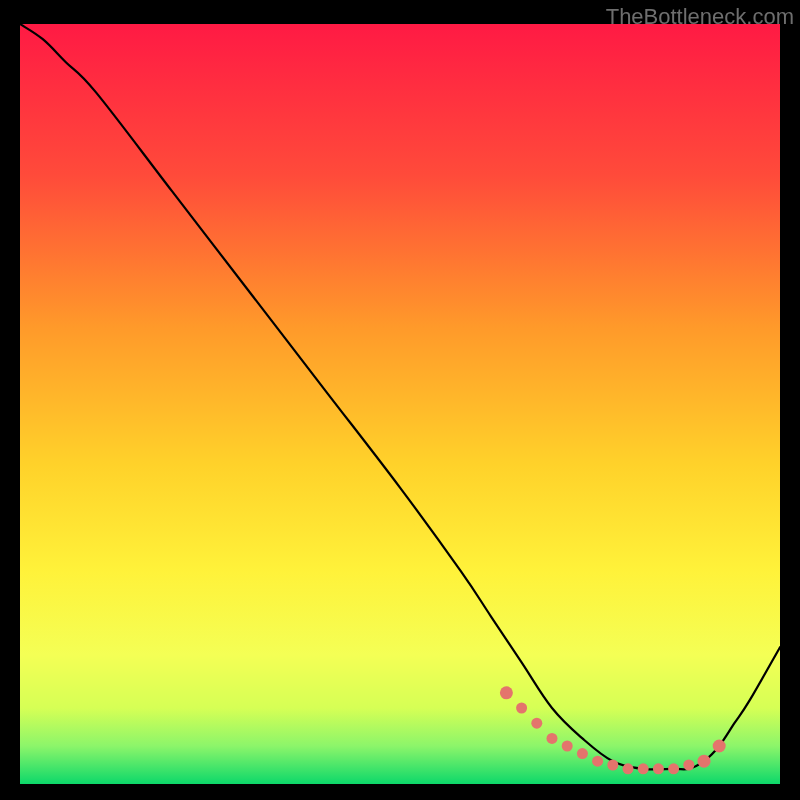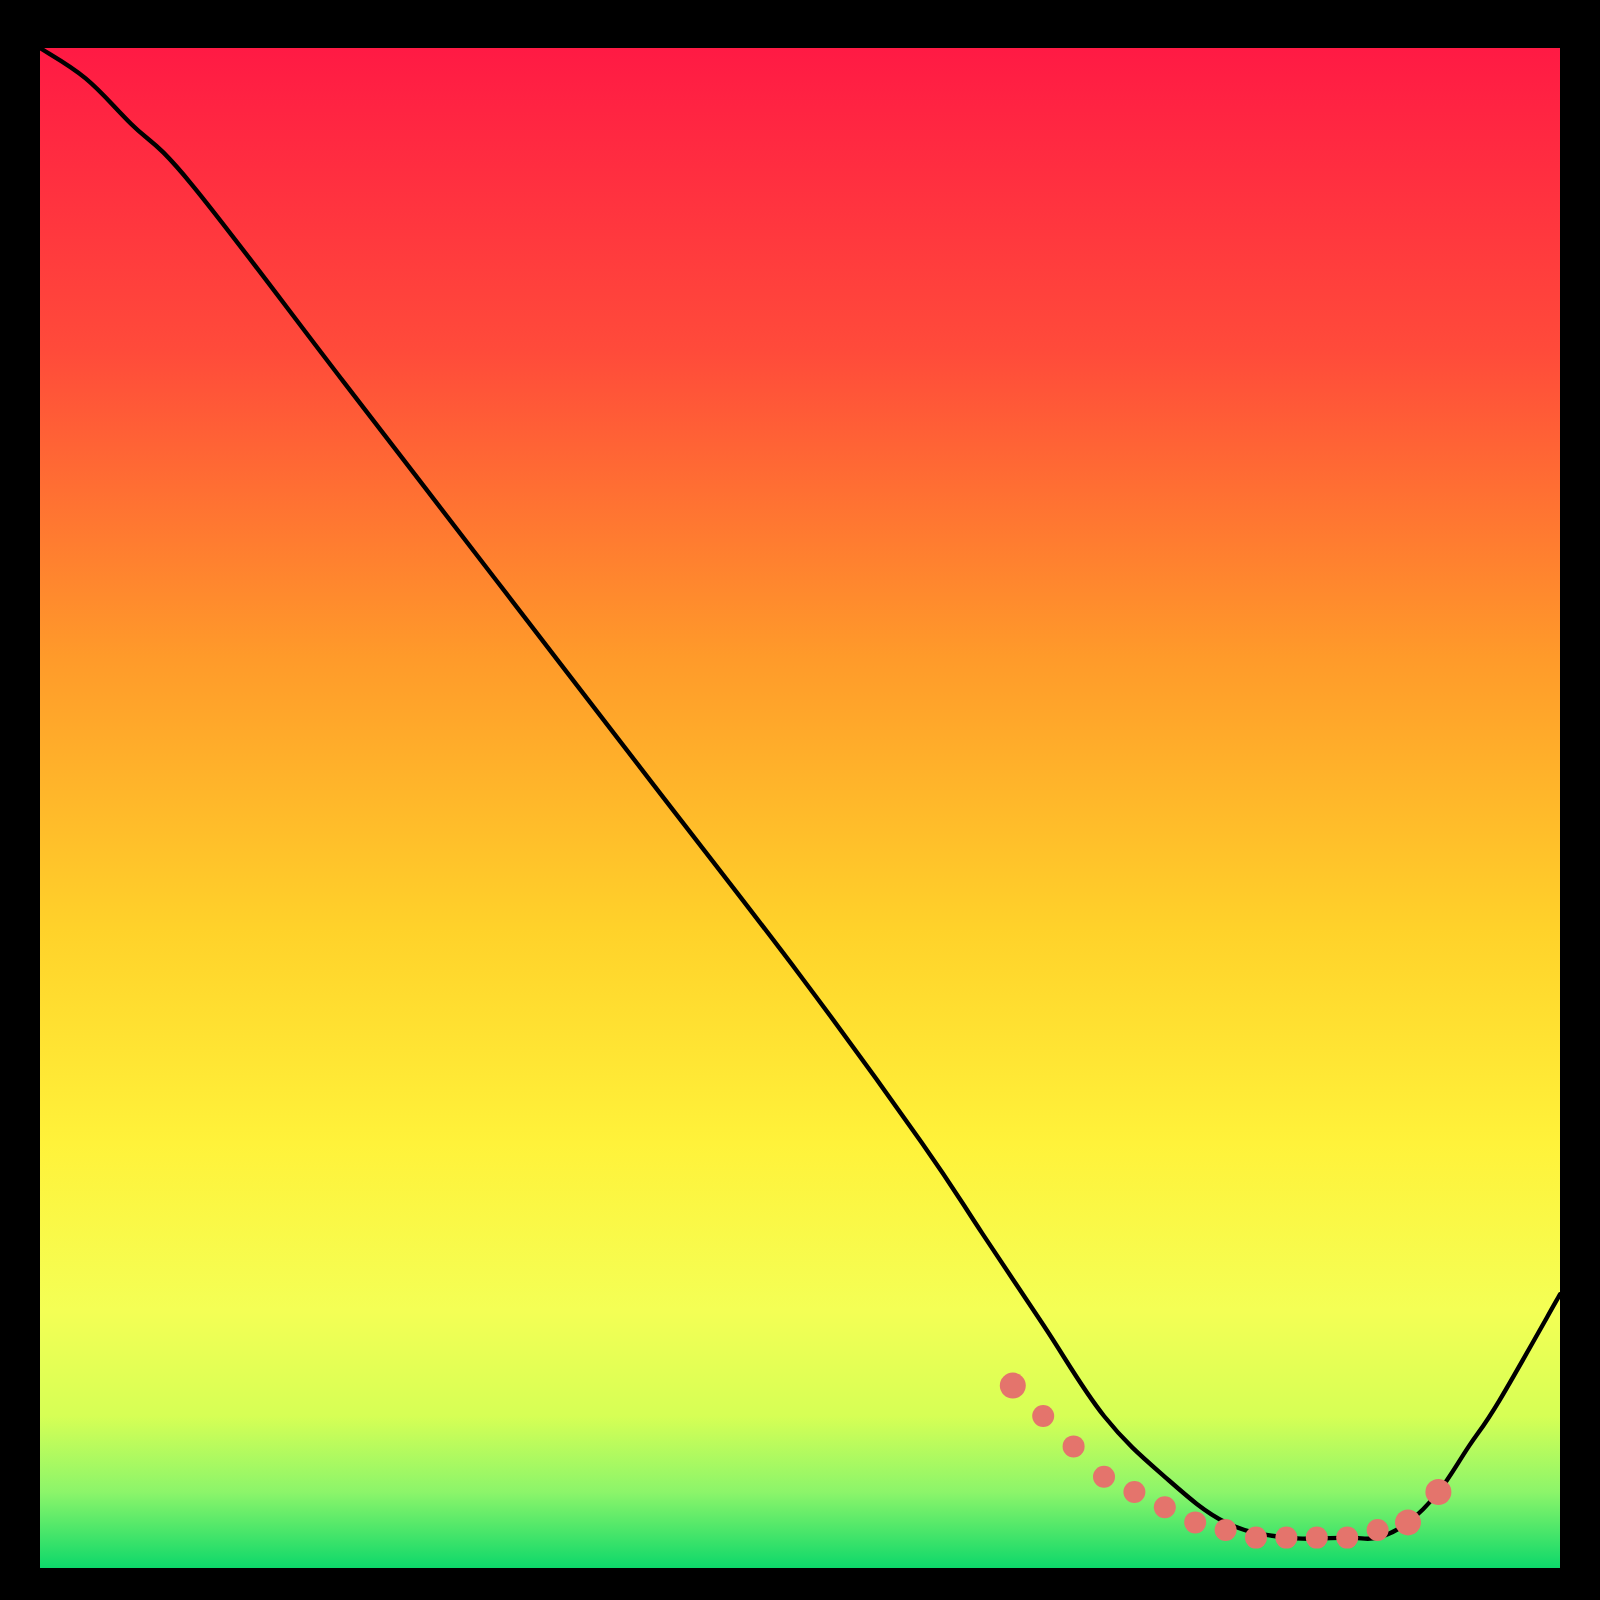--- a/index.html
+++ b/index.html
@@ -91,13 +91,14 @@
           <circle cx="638.4" cy="744.8" r="5.5" fill="#e4746c"></circle>
           <circle cx="653.6" cy="744.8" r="5.5" fill="#e4746c"></circle>
           <circle cx="668.8" cy="741" r="5.5" fill="#e4746c"></circle>
           <circle cx="684" cy="737.2" r="6.5" fill="#e4746c"></circle>
           <circle cx="699.2" cy="722" r="6.5" fill="#e4746c"></circle>
         </g>
     </svg>
 
   </div>
 
+  <div class="watermark">TheBottleneck.com</div>
 </div>
 
 </body></html>

